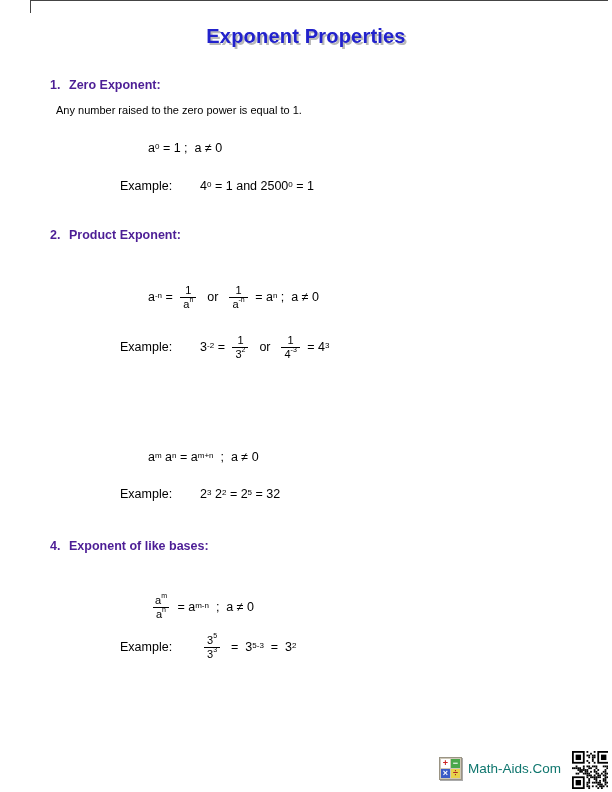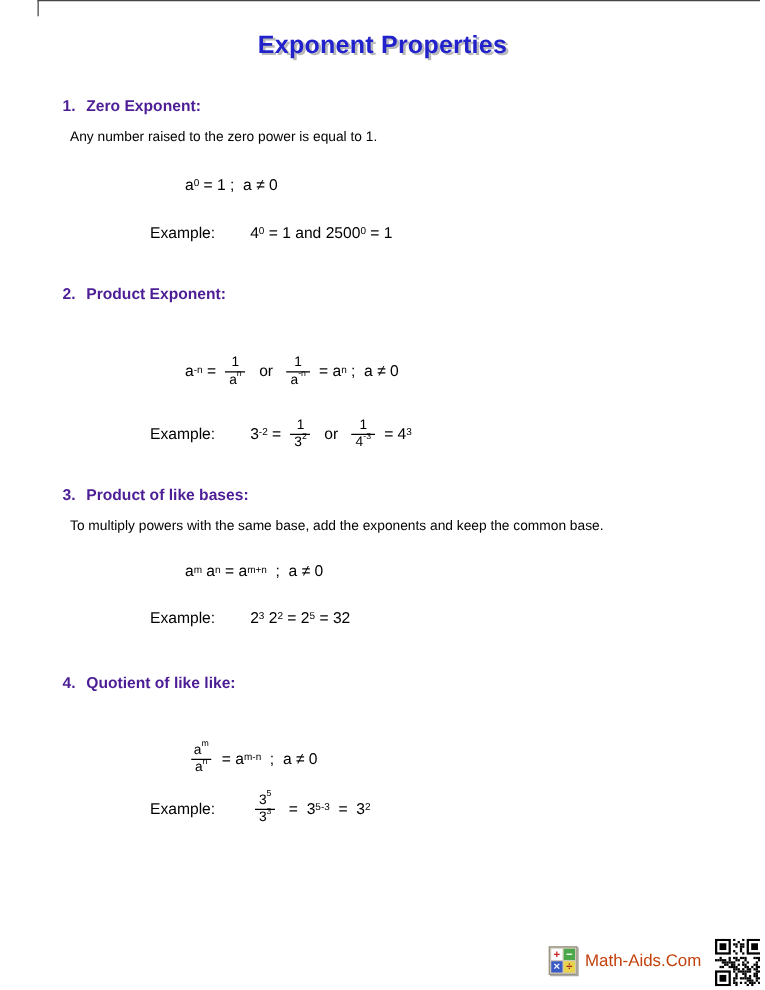--- a/index.html
+++ b/index.html
@@ -46,21 +46,21 @@
   }
   .logo-cell{
     display:flex;align-items:center;justify-content:center;
     font-size:9px;font-weight:bold;line-height:1;
   }
   .cell-plus{background:#ffffff;color:#cc2222;}
   .cell-minus{background:#4aa74a;color:#ffffff;}
   .cell-times{background:#3a5bc7;color:#ffffff;}
   .cell-divide{background:#e8d44a;color:#aa2222;}
   .brand{
-    position:absolute;left:468px;top:761px;font-size:13.5px;color:#c2410c;
+    position:absolute;left:468px;top:761px;font-size:13.5px;color:#0f766e;
     text-decoration:none;white-space:nowrap;
   }
   .qr{position:absolute;left:572px;top:751px;width:38px;height:38px;}
 </style>
 </head>
 <body>
 
 <div class="page">
 
   <div class="edge-h"></div>
@@ -84,34 +84,30 @@
     <span class="sec-num">2.</span><span>Product Exponent:</span>
   </div>
   <div class="mathline" style="top:279px">
     <span class="formula">a<sup>-n</sup> = <span class="frac"><span class="num">1</span><span class="den">a<sup>n</sup></span></span>&nbsp; or &nbsp;<span class="frac"><span class="num">1</span><span class="den">a<sup>-n</sup></span></span> = a<sup>n</sup> ;&nbsp; a ≠ 0</span>
   </div>
   <div class="mathline" style="top:329px">
     <span class="example-label">Example:</span>
     <span class="formula">3<sup>-2</sup> = <span class="frac"><span class="num">1</span><span class="den">3<sup>2</sup></span></span>&nbsp; or &nbsp;<span class="frac"><span class="num">1</span><span class="den">4<sup>-3</sup></span></span> = 4<sup>3</sup></span>
   </div>
 
-  <div class="sec-heading" style="top:389px">
-    <span class="sec-num">3.</span><span>Product of like bases:</span>
-  </div>
-  <div class="sec-desc" style="top:415px">To multiply powers with the same base, add the exponents and keep the common base.</div>
   <div class="mathline" style="top:439px">
     <span class="formula">a<sup>m</sup> a<sup>n</sup> = a<sup>m+n</sup>&nbsp; ;&nbsp; a ≠ 0</span>
   </div>
   <div class="mathline" style="top:476px">
     <span class="example-label">Example:</span>
     <span class="formula">2<sup>3</sup> 2<sup>2</sup> = 2<sup>5</sup> = 32</span>
   </div>
 
   <div class="sec-heading" style="top:539px">
-    <span class="sec-num">4.</span><span>Quotient of like like:</span>
+    <span class="sec-num">4.</span><span>Exponent of like bases:</span>
   </div>
   <div class="mathline" style="top:589px">
     <span class="formula"><span class="frac"><span class="num">a<sup>m</sup></span><span class="den">a<sup>n</sup></span></span> = a<sup>m-n</sup>&nbsp; ;&nbsp; a ≠ 0</span>
   </div>
   <div class="mathline" style="top:629px">
     <span class="example-label">Example:</span>
     <span class="formula"><span class="frac"><span class="num">3<sup>5</sup></span><span class="den">3<sup>3</sup></span></span>&nbsp; = &nbsp;3<sup>5-3</sup>&nbsp; = &nbsp;3<sup>2</sup></span>
   </div>
 
   <div class="footer-logo">

